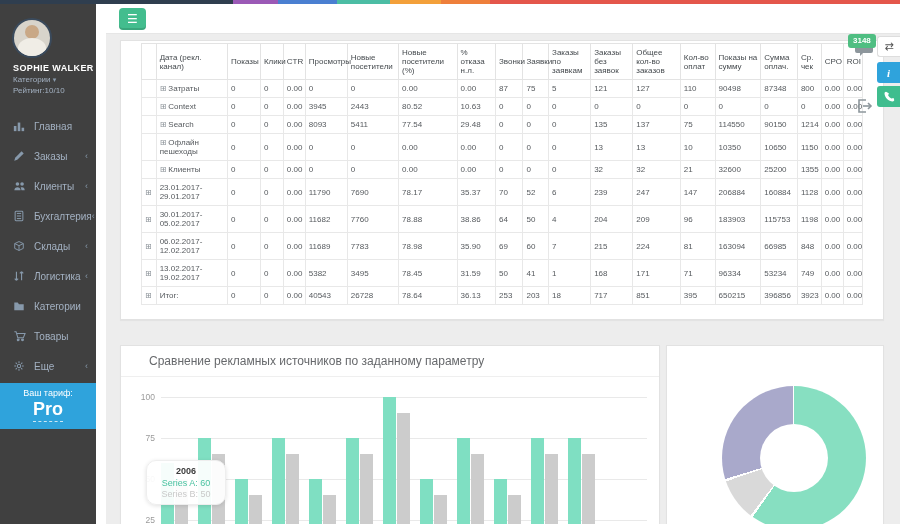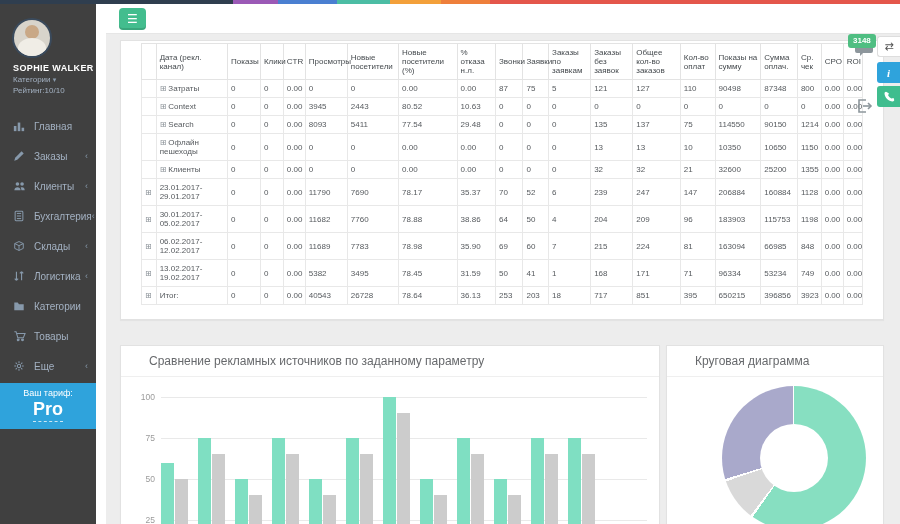--- a/index.html
+++ b/index.html
@@ -514,20 +514,25 @@
               <td>0.00</td>
             </tr>
           </tbody>
       </table>
     </div>
   </div>
 
   <div class="card bar-card">
     <div class="chart-hd">Сравнение рекламных источников по заданному параметру</div>
     <div class="bc-plot" id="bc-plot">
+      <div class="tooltip">
+        <div class="tt-title">2006</div>
+        <div class="tt-a">Series A: 60</div>
+        <div class="tt-b">Series B: 50</div>
+      </div>
     <div class="grid-line" style="top: 19px;"></div>
         <div class="grid-lab" style="top: 19px;">100</div>
         <div class="grid-line" style="top: 60px;"></div>
         <div class="grid-lab" style="top: 60px;">75</div>
         <div class="grid-line" style="top: 101px;"></div>
         <div class="grid-lab" style="top: 101px;">50</div>
         <div class="grid-line" style="top: 142px;"></div>
         <div class="grid-lab" style="top: 142px;">25</div>
         <div class="bar" style="left: 32px; top: 84.6px; width: 13px; height: 98.4px; background: rgb(127, 223, 194);"></div>
         <div class="bar" style="left: 46px; top: 101px; width: 13px; height: 82px; background: rgb(204, 204, 204);"></div>
@@ -550,18 +555,17 @@
         <div class="bar" style="left: 365px; top: 101px; width: 13px; height: 82px; background: rgb(127, 223, 194);"></div>
         <div class="bar" style="left: 379px; top: 117.4px; width: 13px; height: 65.6px; background: rgb(204, 204, 204);"></div>
         <div class="bar" style="left: 402px; top: 60px; width: 13px; height: 123px; background: rgb(127, 223, 194);"></div>
         <div class="bar" style="left: 416px; top: 76.4px; width: 13px; height: 106.6px; background: rgb(204, 204, 204);"></div>
         <div class="bar" style="left: 439px; top: 60px; width: 13px; height: 123px; background: rgb(127, 223, 194);"></div>
         <div class="bar" style="left: 453px; top: 76.4px; width: 13px; height: 106.6px; background: rgb(204, 204, 204);"></div>
       </div>
   </div>
 
   <div class="card pie-card">
-    <div class="chart-hd">Круговая диаграмма</div>
     <div class="donut" id="donut" style="background: conic-gradient(rgb(135, 223, 193) 1deg, rgb(135, 223, 193) 215deg, rgb(255, 255, 255) 215deg, rgb(255, 255, 255) 217deg, rgb(217, 217, 217) 217deg, rgb(217, 217, 217) 251deg, rgb(255, 255, 255) 251deg, rgb(255, 255, 255) 253deg, rgb(169, 169, 203) 253deg, rgb(169, 169, 203) 359deg, rgb(255, 255, 255) 359deg, rgb(255, 255, 255) 360deg);"></div>
     <div class="donut-hole"></div>
   </div>
 
 </div>
 
 </body></html>

